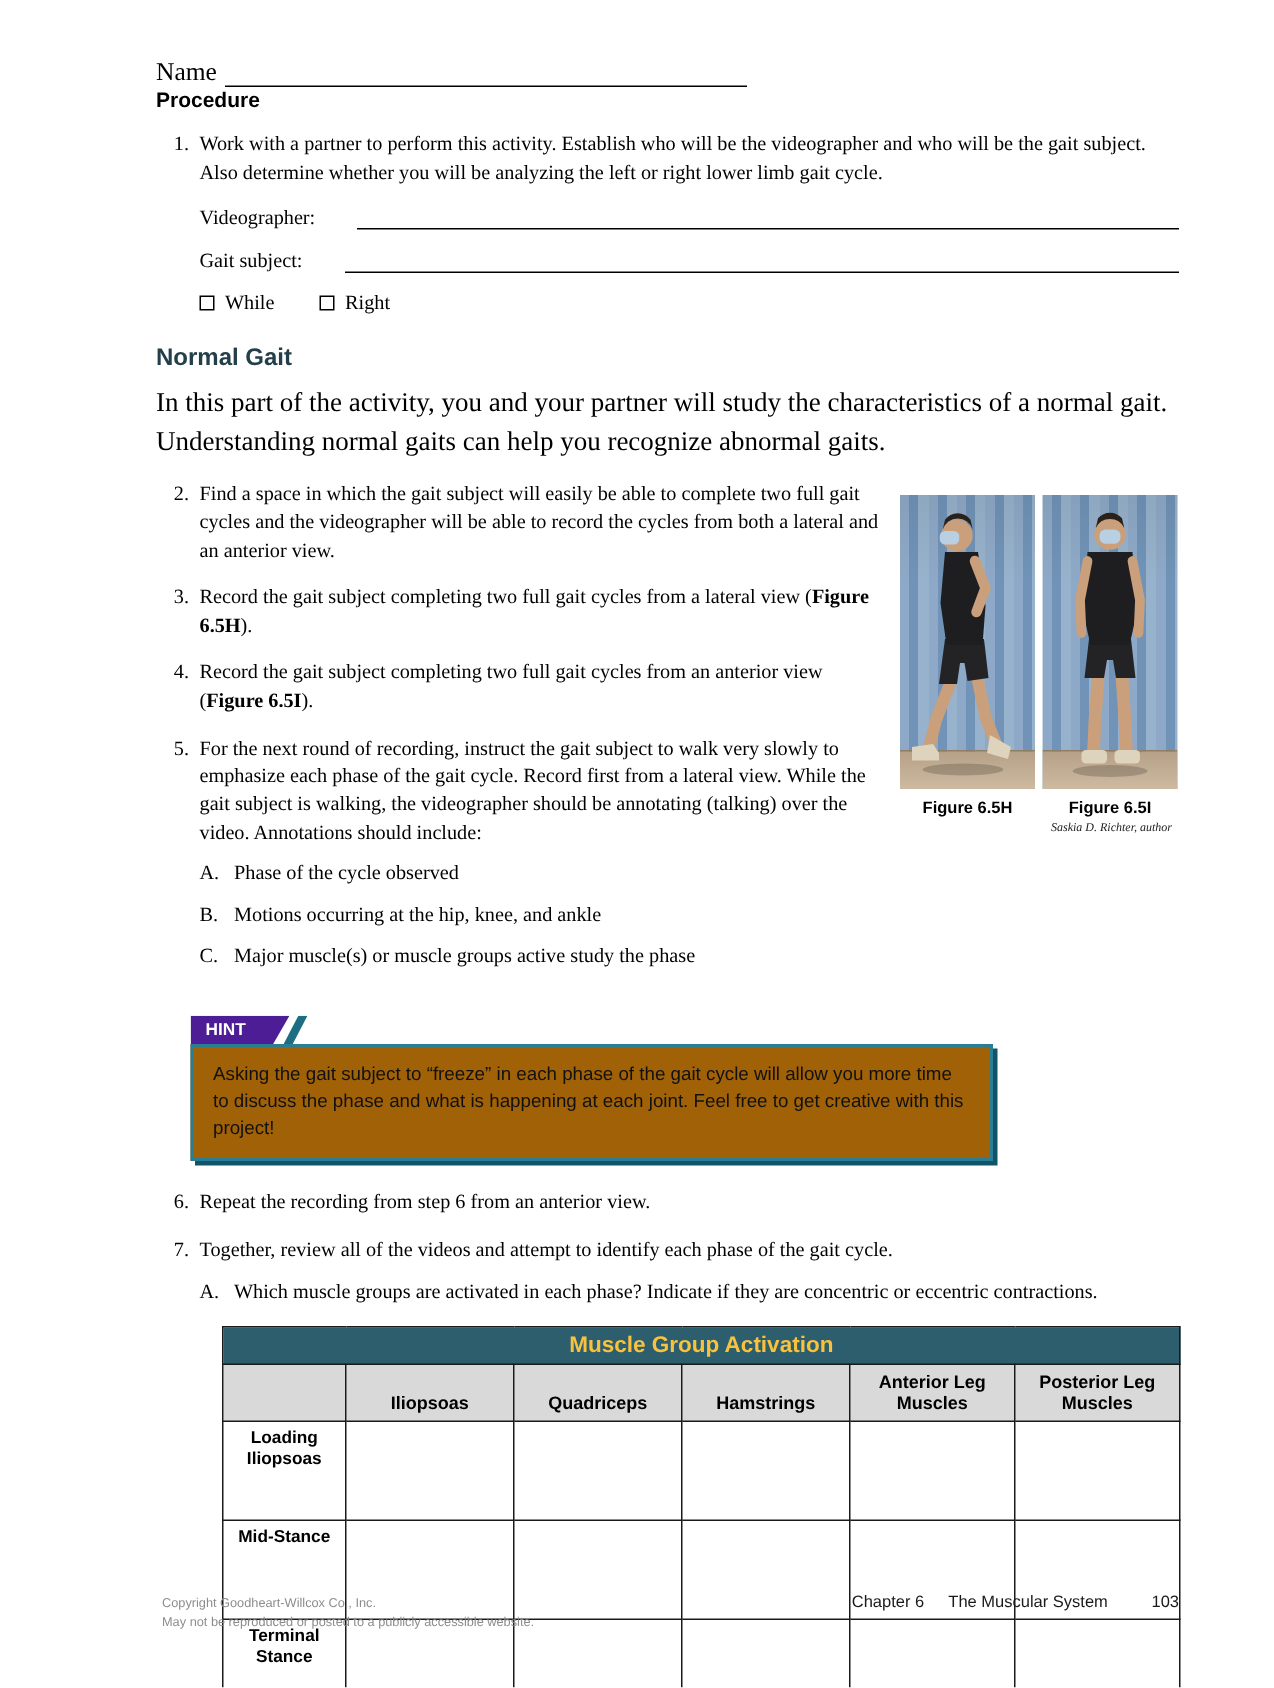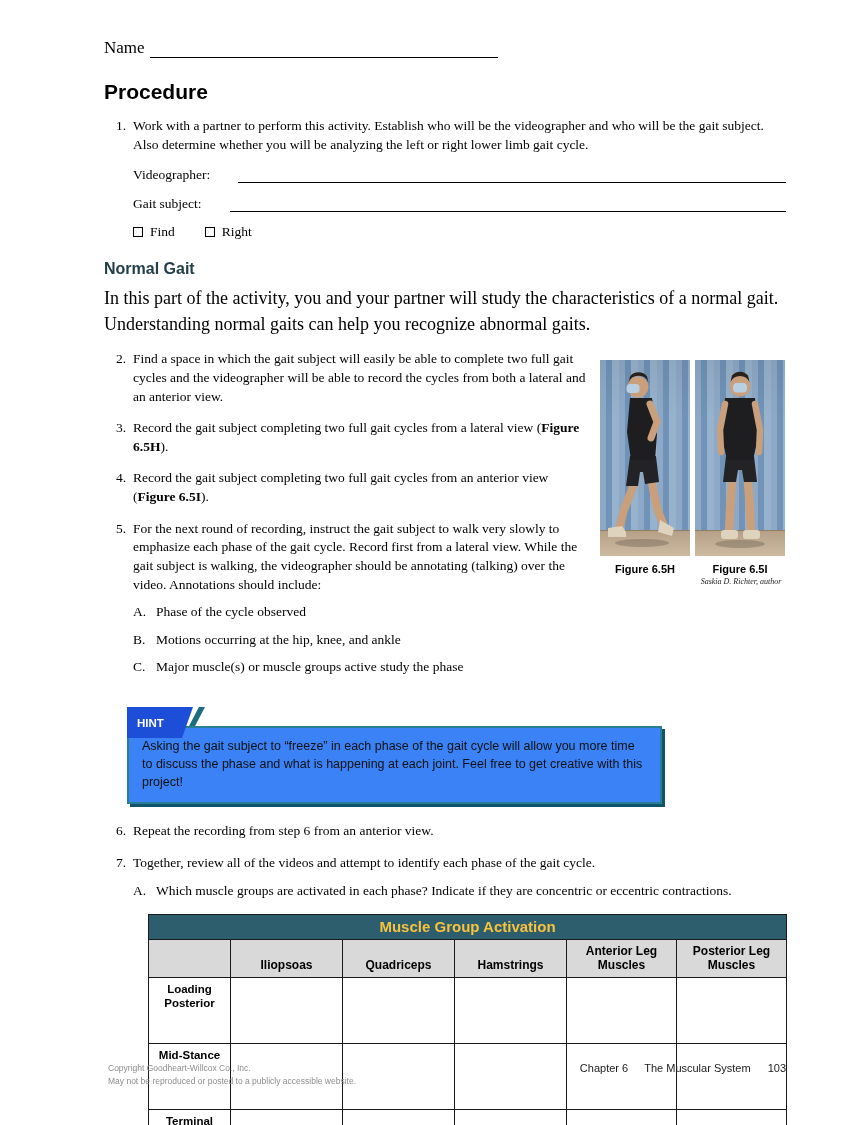--- a/index.html
+++ b/index.html
@@ -9,21 +9,21 @@
     overflow:hidden; color:#000;
     font-family:"Liberation Serif", serif;
   }
   .content { position:absolute; left:104px; top:38px; width:682px; }
 
   
   .name-row { display:flex; align-items:flex-end; font-size:17px; }
   .name-row .blank { width:348px; border-bottom:1px solid #000; height:1.05em; margin-left:5px; }
 
   
-  .h-procedure { font-family:"Liberation Sans", sans-serif; font-weight:bold; font-size:21px; margin-top:22px; color:#000; }
+  .h-procedure { font-family:"Liberation Sans", sans-serif; font-weight:bold; font-size:14px; color:#000; }
   .h-normalgait { font-family:"Liberation Sans", sans-serif; font-weight:bold; font-size:16px; margin-top:20px; color:#233f4a; }
 
   
   .step { display:flex; margin-top:13px; font-size:13.5px; line-height:1.38; }
   .step .num { flex:none; width:22px; text-align:right; margin-right:7px; }
   .step .txt { flex:1; }
   .substep { display:flex; margin-top:9px; margin-left:29px; font-size:13.5px; line-height:1.38; }
   .substep .letter { flex:none; width:17px; margin-right:6px; }
 
   .write-line { display:flex; align-items:flex-end; margin:13px 0 0 29px; font-size:13.5px;gap:24px; }
@@ -49,50 +49,50 @@
   }
   .photo .floor { position:absolute; left:0; right:0; bottom:0; height:26px; background:linear-gradient(180deg,#b6a188,#cdbaa0); border-top:1px solid #8f7d66; }
   .photo svg { position:absolute; left:0; top:0; }
   .fig-labels { display:flex; gap:5px; margin-top:7px; font-family:"Liberation Sans", sans-serif; font-weight:bold; font-size:11px; }
   .fig-labels div { width:90px; text-align:center; }
   .credit { margin-left:95px; width:92px; text-align:center; font-style:italic; font-size:8px; color:#222; margin-top:2px; }
 
   
   .hint-wrap { position:relative; margin:30px 0 0 23px; width:535px; padding-top:19px; }
   .hint-tab {
-    position:absolute; top:0; left:0; height:31px; width:66px;
-    background:#1d4ed8; color:#fff;
+    position:absolute; top:0; left:0; height:19px; width:66px;
+    background:#4c1d95; color:#fff;
     font-family:"Liberation Sans", sans-serif; font-weight:bold; font-size:11.5px;
     display:flex; align-items:center; padding-left:10px;
     clip-path:polygon(0 0, 100% 0, calc(100% - 11px) 100%, 0 100%);
   }
   .hint-tab-slash {
     position:absolute; top:0; left:62px; height:19px; width:16px; background:#1d6e83;
     clip-path:polygon(62% 0, 100% 0, 38% 100%, 0 100%);
   }
   .hint-body {
-    background:#3b82f6; border:2px solid #2a7e93; box-shadow:3px 3px 0 #0f5468;
+    background:#a16207; border:2px solid #2a7e93; box-shadow:3px 3px 0 #0f5468;
     padding:9px 13px 11px 13px;
     font-family:"Liberation Sans", sans-serif; font-size:12.5px; line-height:1.45; color:#111;
   }
 
   
   table.mga { border-collapse:collapse; margin:14px 0 0 44px; width:638px; font-family:"Liberation Sans", sans-serif; table-layout:fixed; }
   table.mga th, table.mga td { border:1px solid #1a1a1a;text-align:center; }
   .tbl-title { background:#2d5e6e; color:#f8c23c; font-size:15px; font-weight:bold; text-align:center; padding:3px 0 4px; }
   .tbl-head th { background:#d9d9d9; font-size:12px; font-weight:bold; text-align:left; vertical-align:bottom; padding:4px 6px 5px; height:38px; line-height:1.15; }
   .tbl-rowlabel { background:#fff; font-size:11.5px; font-weight:bold; text-align:left; vertical-align:top; padding:5px 6px; line-height:1.2; }
   .tbl-cell { height:66px; background:#fff; }
 
   
   .footer { position:absolute; left:108px; right:63px; top:1062px; display:flex; justify-content:space-between; align-items:flex-start; }
   .footer-left { font-family:"Liberation Sans", sans-serif; font-size:8.5px; color:#8d8d8d; line-height:1.55; }
   .footer-right { font-family:"Liberation Sans", sans-serif; font-size:11px; color:#1a1a1a; white-space:nowrap; }
   .footer-right .gap-md { margin-left:13px; }
-  .footer-right .gap-sm { margin-left:14px; }
+  .footer-right .gap-sm { margin-left:26px; }
 
   strong.figref { font-weight:bold; }
 </style>
 </head>
 <body>
 
 <div class="page">
   <div class="content">
 
     <div class="name-row">
@@ -112,21 +112,21 @@
       <span class="line"></span>
     </div>
     <div class="write-line">
       <span>Gait subject:</span>
       <span class="line"></span>
     </div>
 
     <div class="cb-row">
       <span class="cb-item">
         <span class="cb"></span>
-        <span>Find</span>
+        <span>While</span>
       </span>
       <span class="cb-item">
         <span class="cb"></span>
         <span>Right</span>
       </span>
     </div>
 
     <div class="h-normalgait">Normal Gait</div>
     <div class="intro">In this part of the activity, you and your partner will study the characteristics of a normal gait. Understanding normal gaits can help you recognize abnormal gaits.</div>
 
@@ -242,21 +242,21 @@
           <th></th>
           <th>Iliopsoas</th>
           <th>Quadriceps</th>
           <th>Hamstrings</th>
           <th>Anterior Leg Muscles</th>
           <th>Posterior Leg Muscles</th>
         </tr>
       </thead>
       <tbody>
         <tr>
-          <th class="tbl-rowlabel">Loading Posterior</th>
+          <th class="tbl-rowlabel">Loading Iliopsoas</th>
           <td class="tbl-cell"></td>
           <td class="tbl-cell"></td>
           <td class="tbl-cell"></td>
           <td class="tbl-cell"></td>
           <td class="tbl-cell"></td>
         </tr>
         <tr>
           <th class="tbl-rowlabel">Mid-Stance</th>
           <td class="tbl-cell"></td>
           <td class="tbl-cell"></td>

